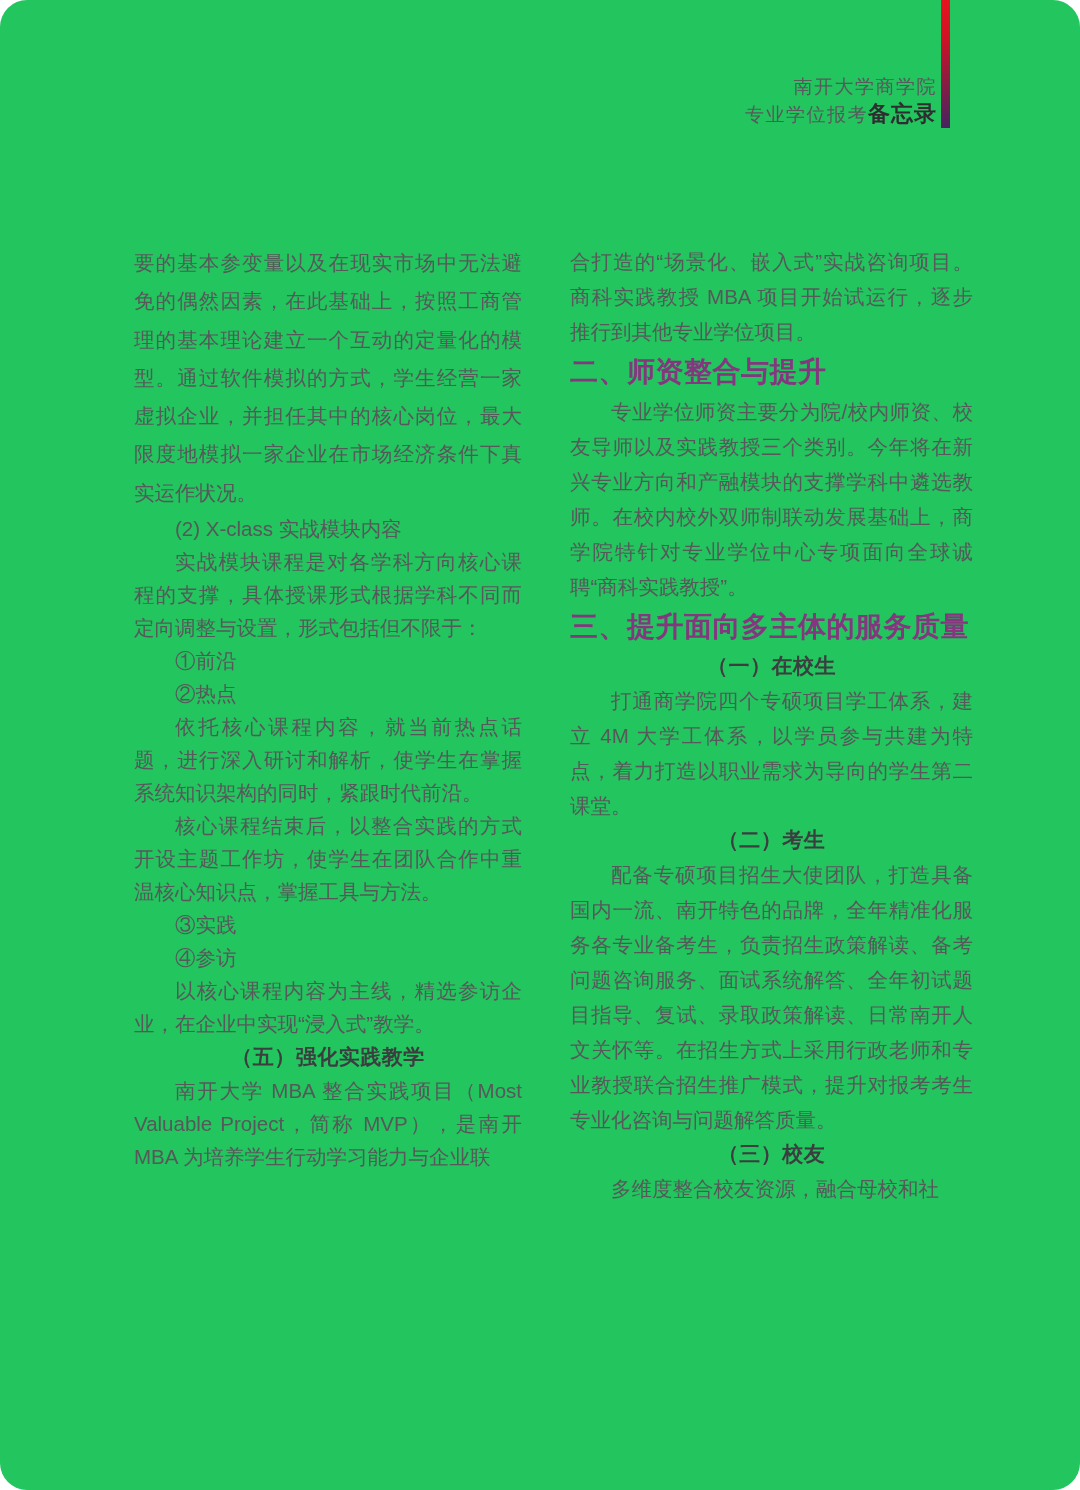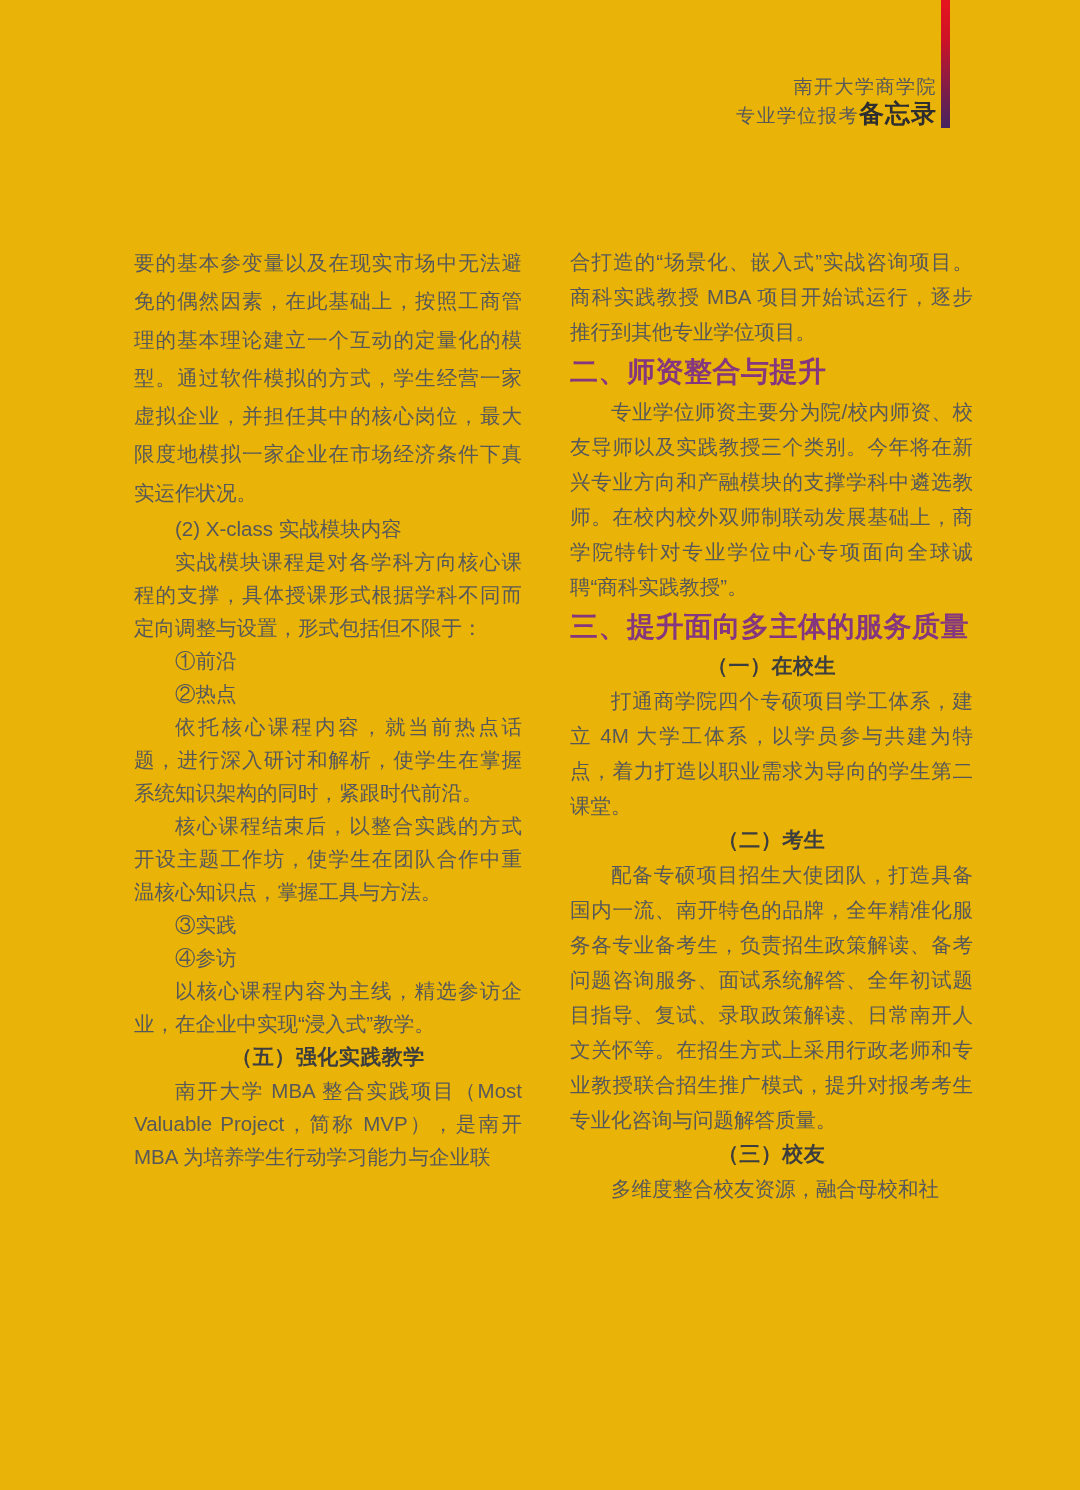--- a/index.html
+++ b/index.html
@@ -1,29 +1,29 @@
 <!DOCTYPE html>
 <html><head>
 <meta charset="utf-8">
 <style>
   html,body{margin:0;padding:0;background:#ffffff;}
   body{font-family:"Liberation Sans", sans-serif;}
-  .page{position:relative;width:1080px;height:1490px;background:#eab308;overflow:hidden;}
+  .page{position:relative;width:1080px;height:1490px;background:#22c55e;overflow:hidden;border-radius:27px;}
 
   
   .accent-bar{
     position:absolute;left:941px;top:0;width:9px;height:128px;
     background:linear-gradient(180deg,#e5151e 0%,#cf1226 30%,#8e1c41 62%,#452460 100%);
   }
 
   
   .header{position:absolute;top:74px;right:143px;text-align:right;white-space:nowrap;}
   .header .org{font-size:19px;line-height:25px;letter-spacing:1.5px;color:#58595b;}
   .header .subtitle{font-size:19px;line-height:29px;letter-spacing:1.5px;color:#58595b;}
-  .header .subtitle b{font-size:25px;color:#2e2e30;font-weight:bold;letter-spacing:1px;}
+  .header .subtitle b{font-size:22px;color:#2e2e30;font-weight:bold;letter-spacing:1px;}
 
   
   .col{position:absolute;top:244px;text-align:justify;color:#57585a;font-size:20.5px;}
   .col p{margin:0;}
   .col-left{left:134px;width:388px;}
   .col-right{left:570px;width:403px;}
   .col-left .p{line-height:33px;}
   .col-left .first-para{line-height:38.3px;}
   .col-right .p{line-height:35px;}
   .ind{text-indent:2em;}

